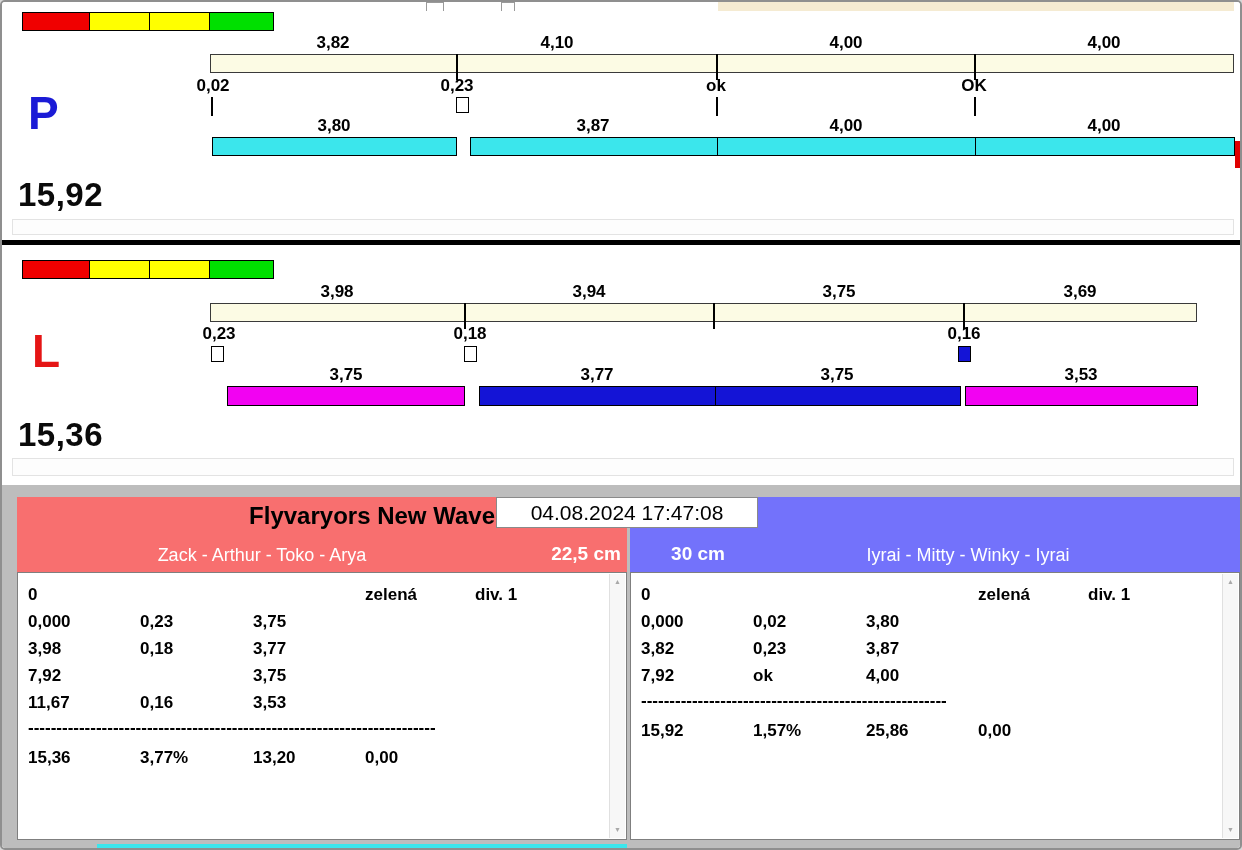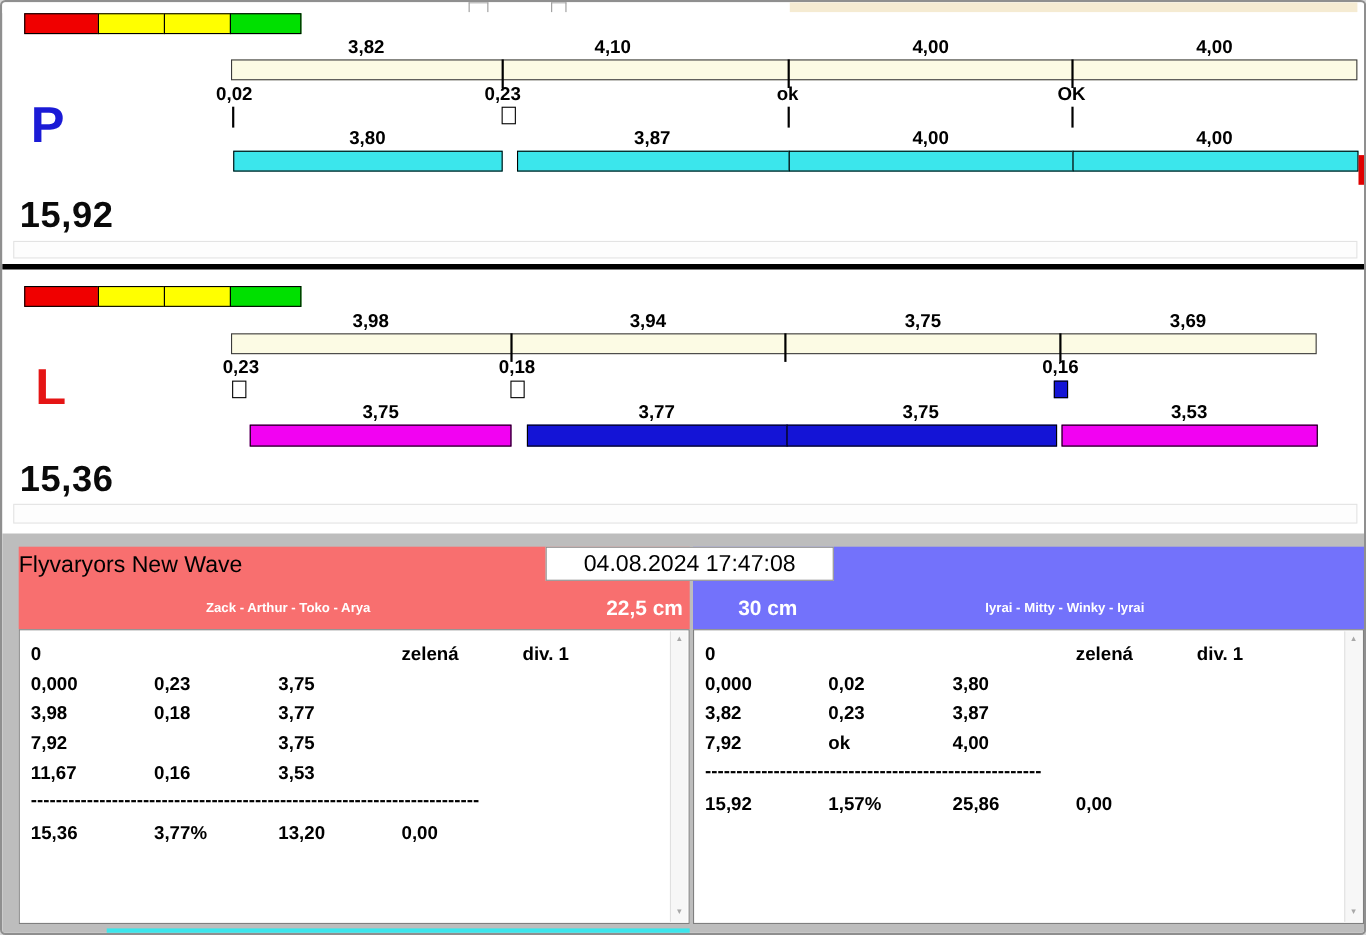--- a/index.html
+++ b/index.html
@@ -33,22 +33,22 @@
   .bar-blue { background:#1414d6; }
   .strip { position:absolute; background:#fdfdfd; border:1px solid #e3e3e3; }
   .divider { position:absolute; left:0; top:238px; width:1242px; height:5px; background:#000; }
   .redmark { position:absolute; left:1233px; top:139px; width:9px; height:27px; background:#e00000; }
 
   
   .bottom-bg { position:absolute; left:0; top:483px; width:1242px; height:367px; background:#bdbdbd; }
   .phead { position:absolute; top:495px; width:610px; height:75px; }
   .phead-left  { left:15px;  background:#f86f6f; }
   .phead-right { left:628px; background:#7372fb; }
-  .head-title { position:absolute; font-weight:normal; font-size:21px; color:#000; text-align:left; }
-  .head-sub   { position:absolute; font-weight:bold; font-size:12px; color:#ffffff; text-align:center; }
+  .head-title { position:absolute; font-weight:bold; font-size:24px; color:#000; text-align:right; }
+  .head-sub   { position:absolute; font-weight:normal; font-size:18px; color:#ffffff; text-align:center; }
   .head-hgt   { position:absolute; font-weight:bold; font-size:19px; color:#ffffff; text-align:center; }
   .dtbox { position:absolute; left:494px; top:495px; width:262px; height:31px; background:#ffffff;
            border:1px solid #8a8a8a; font-size:21px; color:#000; text-align:center; line-height:29px; }
 
   .pbody { position:absolute; top:570px; width:610px; height:268px; background:#ffffff;
            border:1px solid #7f7f7f; }
   .pbody-left { left:15px; } .pbody-right { left:628px; }
   .rtable { border-collapse:collapse; table-layout:fixed; width:575px; margin:8px 0 0 10px;
             font-weight:bold; font-size:17px; color:#000; }
   .rtable td { height:27px; padding:0; white-space:nowrap; overflow:hidden; vertical-align:middle; }

